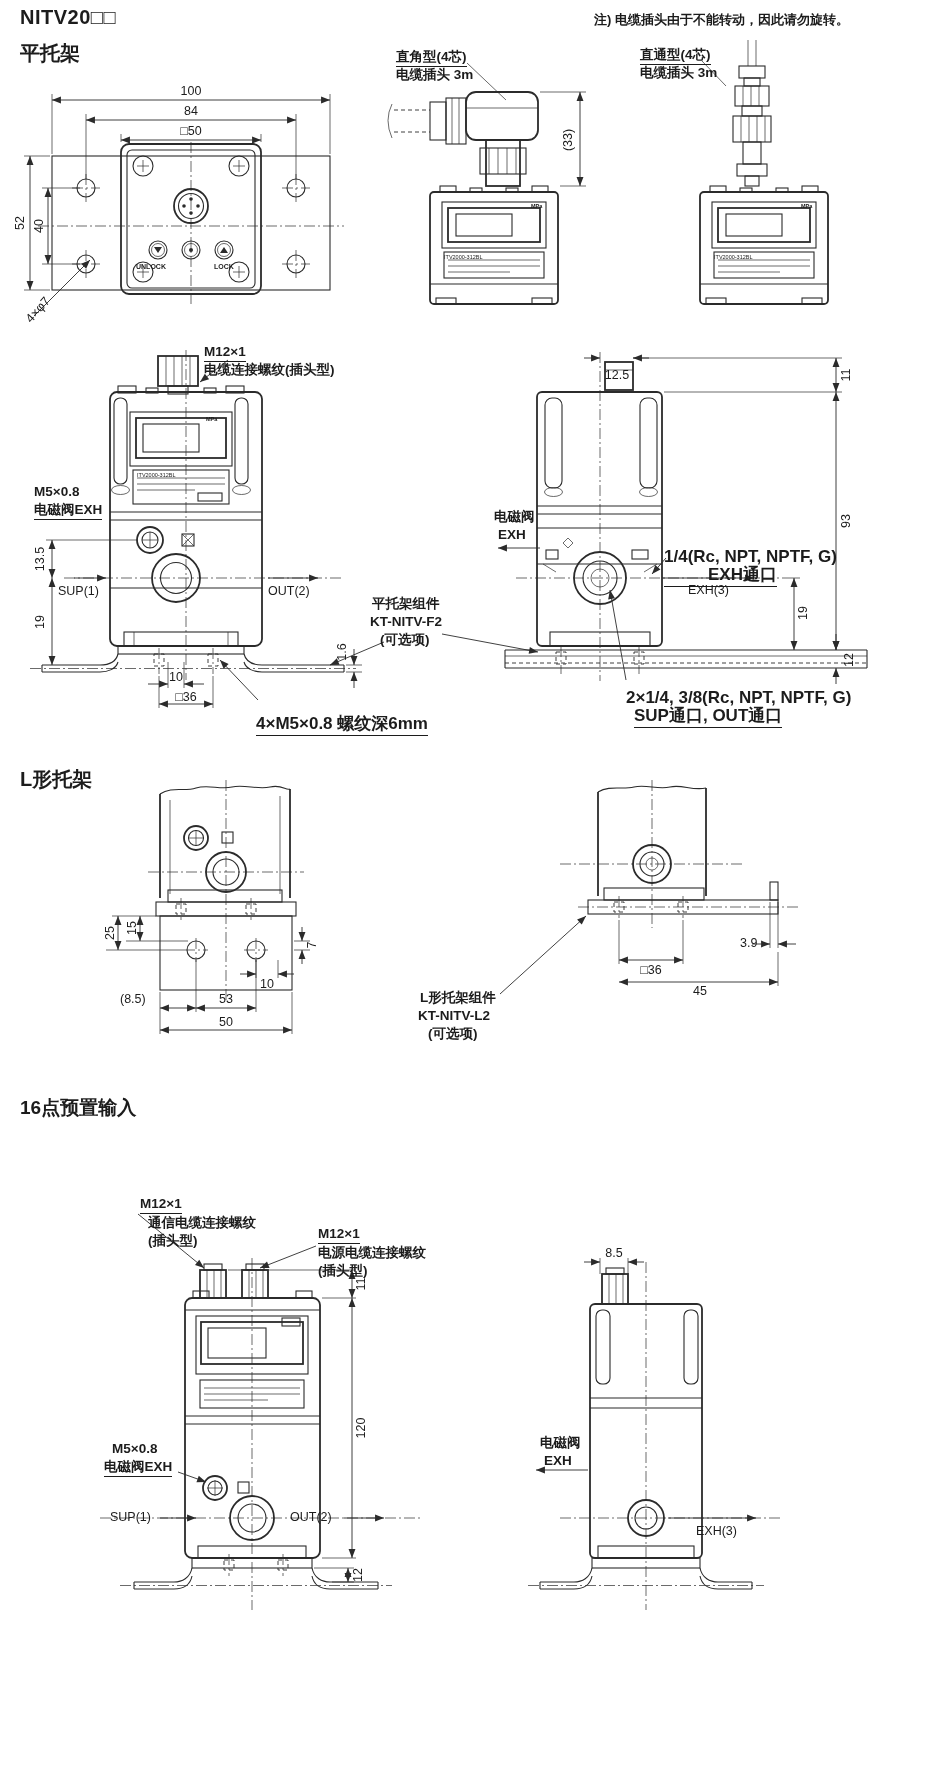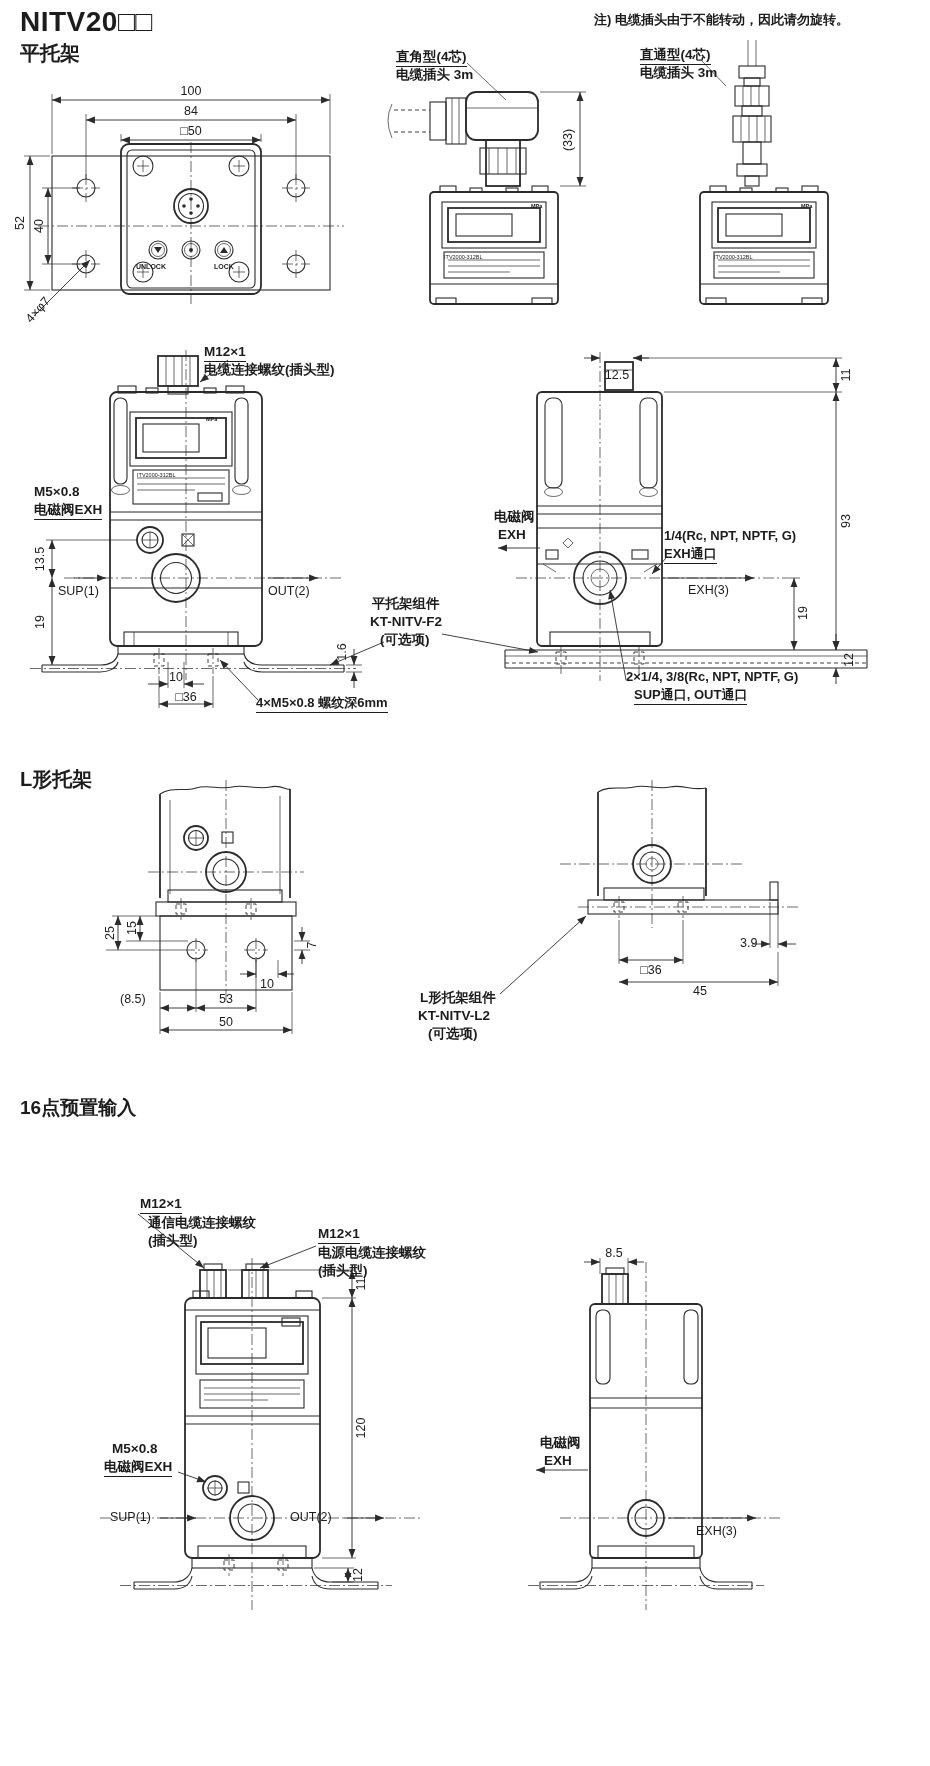--- a/index.html
+++ b/index.html
@@ -1,26 +1,26 @@
 <!DOCTYPE html>
 <html><head>
 <meta charset="utf-8">
 <style>
   html,body{margin:0;padding:0;background:#fff;}
   #canvas{position:relative;width:930px;height:1766px;background:#fff;overflow:hidden;
           font-family:"Liberation Sans",sans-serif;color:#1c1c1c;}
   .sec{position:absolute;}
   svg{position:absolute;left:0;top:0;}
   .t{position:absolute;color:#1c1c1c;white-space:nowrap;line-height:1.15;}
-  .title{font-size:28px;font-weight:bold;letter-spacing:.5px;}
+  .title{font-size:20px;font-weight:bold;letter-spacing:.5px;}
   .h1{font-size:20px;font-weight:bold;}
   .h2{font-size:19px;font-weight:bold;}
   .note{font-size:13px;font-weight:bold;}
   .b{font-size:13.5px;font-weight:bold;}
-  .b2{font-size:13px;font-weight:bold;}
+  .b2{font-size:17px;font-weight:bold;margin-top:18px;}
   .d{font-size:12.5px;}
   .tiny{font-size:7px;font-weight:bold;}
   .micro{font-size:5.5px;}
   .v{transform:translate(-50%,-50%) rotate(-90deg);}
   .hc{transform:translateX(-50%);}
   .r45{transform:translate(-50%,-50%) rotate(-48deg);}
   .u{border-bottom:1.6px solid #1c1c1c;padding-bottom:1px;}
   
   .s{stroke:#2b2b2b;fill:none;stroke-width:1.1;}
   .s2{stroke:#2b2b2b;fill:none;stroke-width:1.8;}
@@ -358,21 +358,21 @@
     <span class="t micro" style="left:206px;top:80px;font-weight:bold;">MPa</span>
     <span class="t micro" style="left:137px;top:136px;">ITV2000-312BL</span>
     <span class="t d hc" style="left:617px;top:4px;margin-top:28px;">12.5</span>
     <span class="t d v" style="left:846px;top:39px;">11</span>
     <span class="t d v" style="left:846px;top:185px;">93</span>
     <span class="t d v" style="left:803px;top:277px;">19</span>
     <span class="t d v" style="left:849px;top:324px;">12</span>
     <span class="t b" style="left:494px;top:173px;">电磁阀</span>
     <span class="t b" style="left:498px;top:191px;">EXH</span>
     <span class="t b2" style="left:664px;top:193px;">1/4(Rc, NPT, NPTF, G)</span>
-    <span class="t b2 u" style="left:664px;top:211px;">EXH通口</span>
+    <span class="t b2 u" style="left:664px;top:211px;padding-left:44px;">EXH通口</span>
     <span class="t d" style="left:688px;top:247px;">EXH(3)</span>
     <span class="t b2" style="left:626px;top:334px;">2×1/4, 3/8(Rc, NPT, NPTF, G)</span>
     <span class="t b2 u" style="left:634px;top:352px;">SUP通口, OUT通口</span>
   </div>
 
   <span class="t h1" style="left:20px;top:757px;margin-top:11px;">L形托架</span>
 
   <div class="sec" style="left:0;top:778px;width:930px;height:292px;">
     <svg width="930" height="292" viewBox="0 0 930 292">
       <defs>

